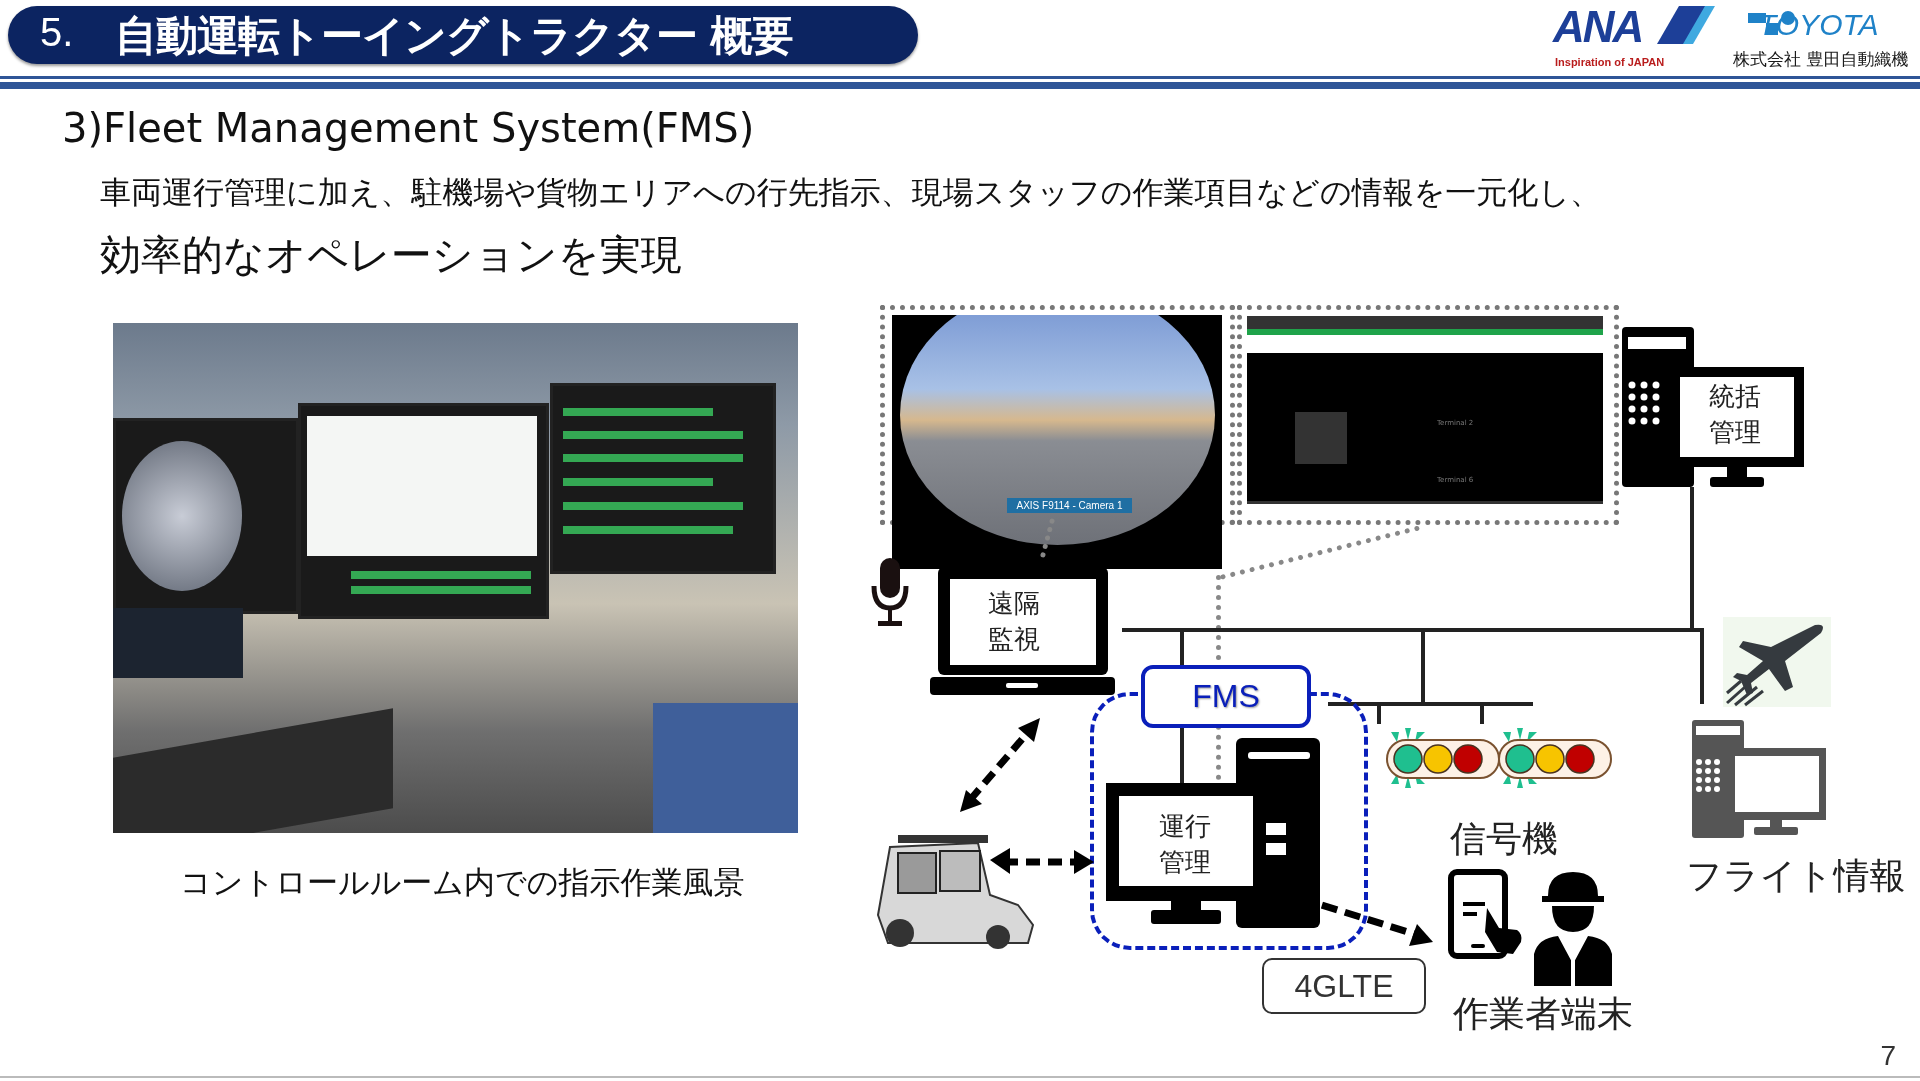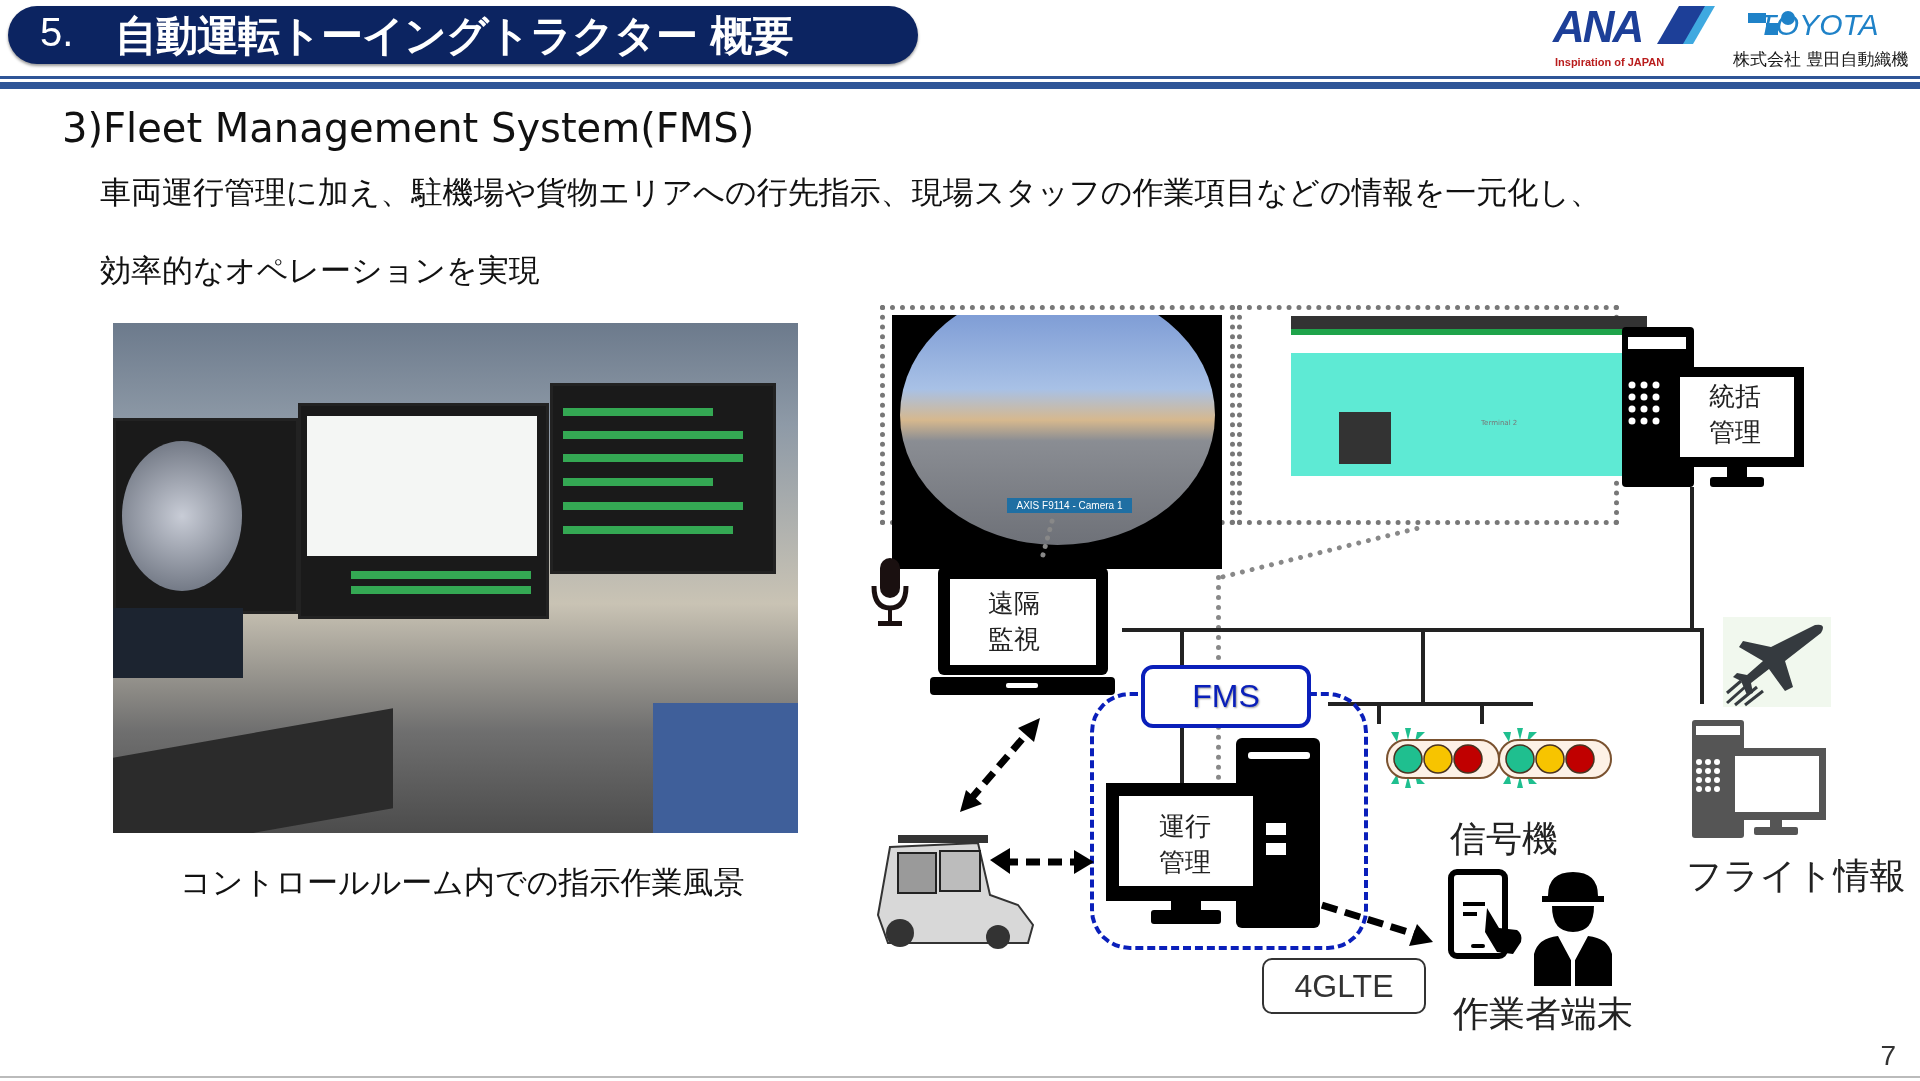--- a/index.html
+++ b/index.html
@@ -14,35 +14,35 @@
   .ana-logo{left:1553px;top:2px;font-size:44px;font-weight:bold;font-style:italic;color:#1d3f98;font-family:"Liberation Sans",sans-serif;letter-spacing:-2px;}
   .ana-slash{left:1668px;top:6px;width:32px;height:38px;background:#1d3f98;transform:skewX(-30deg);}
   .ana-slash2{left:1694px;top:6px;width:10px;height:38px;background:#3fa9e0;transform:skewX(-30deg);}
   .ana-tag{left:1555px;top:56px;font-size:11px;color:#b91c1c;font-weight:bold;font-family:"Liberation Sans",sans-serif;}
   .toyota-mark{left:1748px;top:8px;width:70px;height:30px;}
   .toyota-name{left:1758px;top:8px;font-size:30px;font-style:italic;color:#1f82c8;font-family:"Liberation Sans",sans-serif;}
   .toyota-jp{left:1733px;top:48px;font-size:17px;color:#1a1a1a;font-family:"DejaVu Sans",sans-serif;}
   
   .subtitle{left:62px;top:105px;font-size:40px;color:#111;font-family:"DejaVu Sans",sans-serif;}
   .lead1{left:100px;top:172px;font-size:31px;font-family:Liberation Serif, serif;}
-  .lead2{left:100px;top:228px;font-size:31px;font-family:"DejaVu Sans",sans-serif;margin-top:22px;}
+  .lead2{left:100px;top:228px;font-size:41px;font-family:"DejaVu Sans",sans-serif;}
   
   .photo{left:113px;top:323px;width:685px;height:510px;background:linear-gradient(180deg,#6c7a8c 0%,#8e9aa7 20%,#c9c3b4 55%,#6f6f6f 80%,#4c4c4c 100%);overflow:hidden;}
   .mon{position:absolute;background:#1a1a1a;border:3px solid #222;}
   .scr-g{position:absolute;background:#f4f6f4;}
   .gbar{position:absolute;height:8px;background:#34a853;}
   .caption{left:180px;top:862px;font-size:31px;font-family:"DejaVu Sans",sans-serif;}
   
   .dotbox{border:5px dotted #777;}
   .cam{left:880px;top:305px;width:345px;height:210px;}
   .cam-inner{left:892px;top:315px;width:330px;height:254px;background:#000;overflow:hidden;}
   .fisheye{position:absolute;left:8px;top:-30px;width:315px;height:260px;border-radius:50%;background:linear-gradient(180deg,#6f8fcf 0%,#a8c1e6 40%,#d6b88e 52%,#8a8d93 60%,#6e7178 100%);}
   .cam-label{position:absolute;left:115px;top:183px;width:125px;height:15px;background:#1f6fa3;color:#fff;font-size:10px;text-align:center;line-height:15px;font-family:"Liberation Sans",sans-serif;}
   .mapbox{left:1237px;top:305px;width:372px;height:210px;}
-  .map-inner{left:1247px;top:316px;width:356px;height:160px;background:#5eead4;overflow:hidden;margin-left:44px;}
+  .map-inner{left:1247px;top:316px;width:356px;height:188px;background:#000000;overflow:hidden;}
   .line{position:absolute;background:#222;}
   .dotline{position:absolute;border-left:5px dotted #888;}
   .dotlineh{position:absolute;border-top:5px dotted #888;transform-origin:0 0;}
   .lbl{position:absolute;font-family:"DejaVu Sans",sans-serif;color:#222;}
   .fms-box{left:1141px;top:665px;width:162px;height:55px;border:4px solid #0a1fba;border-radius:12px;background:#fff;color:#0a1fba;font-size:32px;text-align:center;line-height:55px;font-family:"Liberation Sans",sans-serif;text-shadow:1px 1px 2px #999;}
   .fms-dash{left:1090px;top:692px;width:270px;height:250px;border:4px dashed #0a1fba;border-radius:40px;}
   .lte-box{left:1262px;top:958px;width:160px;height:52px;border:2px solid #333;border-radius:10px;background:#fff;font-size:32px;text-align:center;line-height:52px;font-family:"Liberation Sans",sans-serif;color:#333;}
   .page-num{right:24px;top:1040px;font-size:28px;color:#333;font-family:"Liberation Sans",sans-serif;}
   .bottom-rule{left:0;top:1076px;width:1920px;height:2px;background:#bbb;}
 </style>

